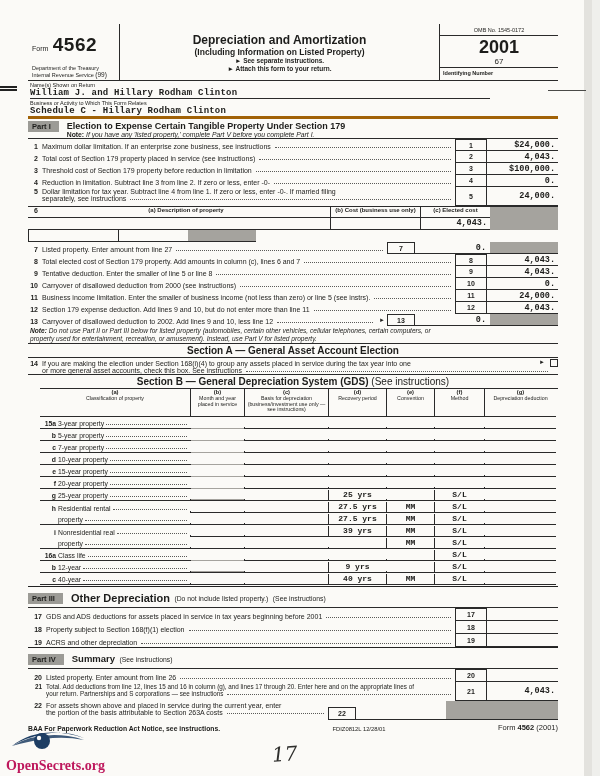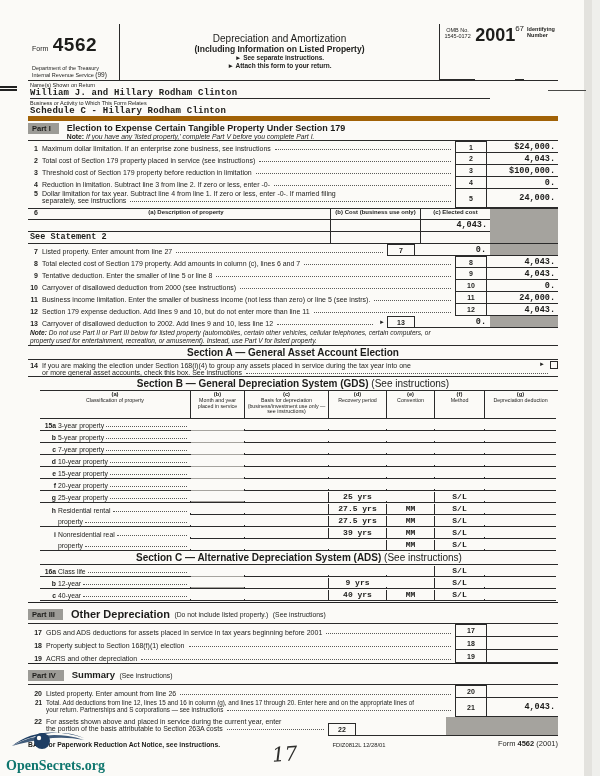--- a/index.html
+++ b/index.html
@@ -18,31 +18,31 @@
   .form-area { position:absolute; left:28px; top:24px; width:530px; }
 
   
   .hdr { display:flex; align-items:stretch; border-bottom:1px solid #2a2a2a; }
   .hdr-left { width:92px; border-right:1px solid #2a2a2a; padding:10px 2px 2px 4px; }
   .form-word { font-size:7px; display:inline-block; }
   .form-number { font-size:19px; font-weight:bold; letter-spacing:.5px; display:inline-block; }
   .dept { font-size:5.5px; margin-top:9px; line-height:6.5px; }
   .dept-code { font-size:6.5px; }
   .hdr-center { flex:1; text-align:center; border-right:1px solid #2a2a2a; padding-top:9px; }
-  .main-title { font-size:10px; font-weight:normal; }
+  .main-title { font-size:12px; font-weight:bold; }
   .sub-title { font-size:8.5px; font-weight:bold; }
   .instr { font-size:6.5px; font-weight:bold; line-height:7.5px; }
-  .hdr-right { width:118px; display:flex; flex-direction:row; }
+  .hdr-right { width:118px; display:flex; flex-direction:column; }
   .omb { font-size:5.5px; text-align:center; padding:3px 2px 2px; border-bottom:1px solid #2a2a2a; }
   .year { font-size:18px; font-weight:bold; text-align:center; line-height:19px; margin-top:2px;}
   .seq { font-size:8px; text-align:center; border-bottom:1px solid #2a2a2a; padding-bottom:1px; }
   .idlabel { font-size:5.5px; font-weight:bold; padding:2px 0 4px 3px; }
 
   
-  .namerow { border-bottom:5px solid #a16207; padding:1px 0 0 2px; }
+  .namerow { border-bottom:3px solid #a16207; padding:1px 0 0 2px; }
   .lbl { font-size:5.5px; }
   .typed { font-family:"Liberation Mono","DejaVu Sans Mono",monospace; font-weight:bold; font-size:9px; letter-spacing:.2px; color:#21211f; }
   .name-underline { width:460px; border-bottom:1px solid #2a2a2a; margin-left:0; }
   .id-dash { position:absolute; right:-28px; top:66px; width:38px; border-bottom:1.5px solid #4a4a48; }
   .scan-mark { position:absolute; left:-28px; top:62px; width:17px; height:2px; background:#222; box-shadow:0 3px 0 #222; }
 
   
   .part-hdr { display:flex; align-items:flex-start; padding-top:2px; }
   .part-tag { background:#9c9b96; font-size:7.5px; font-weight:bold; padding:1px 8px 1px 4px; margin-right:8px; white-space:nowrap; }
   .part-title { font-size:9px; font-weight:bold; line-height:10px; }
@@ -125,21 +125,21 @@
   .shade-end { border-bottom:1px solid #2a2a2a !important; }
   .sec-inline { border-bottom:1px solid #2a2a2a; }
 
   
   .foot { display:flex; align-items:flex-end; padding-top:3px; font-size:6px; }
   .foot-baa { font-size:6.8px; font-weight:bold; }
   .foot-code { flex:1; text-align:center; font-size:5.8px; }
   .foot-ref { font-size:7.5px; }
 
   .logo { position:absolute; left:6px; top:726px; width:150px; }
-  .logo-text { color:#0f766e; font-size:14px; font-weight:bold; font-family:"Liberation Serif", serif; letter-spacing:0px; }
+  .logo-text { color:#be185d; font-size:14px; font-weight:bold; font-family:"Liberation Serif", serif; letter-spacing:0px; }
   .pagenum { position:absolute; left:272px; top:742px; font-family:"DejaVu Serif", serif; font-style:italic;
              font-size:20px; color:#2e2e2c; transform:rotate(-4deg); }
   .edge-strip { position:absolute; right:0; top:0; width:8px; height:776px; background:#e3e2de; }
 </style>
 </head>
 <body>
 
 <div class="paper">
 <div class="edge-strip"></div>
 
@@ -259,23 +259,20 @@
     </div>
     <div class="t6-row">
       <div class="t6-a"></div>
       <div class="t6-b"></div>
       <div class="t6-c">
             <span class="typedv">4,043.</span>
           </div>
       <div class="t6-gray"></div>
     </div>
     <div class="t6-row">
-      <div class="t6-a">
-            <span class="typedl">See Statement 2</span>
-          </div>
       <div class="t6-b"></div>
       <div class="t6-c"></div>
       <div class="t6-gray gb"></div>
     </div>
   </div>
 
   <div class="fl">
     <div class="fl-main">
           <span class="fl-num">7</span>
       <span class="fl-text">Listed property. Enter amount from line 27</span>
@@ -544,24 +541,20 @@
             <span class="dots"></span>
           </div>
       <div class="vcell cb"></div>
       <div class="vcell cc"></div>
           <div class="vcell cd"></div>
       <div class="vcell ce">MM</div>
           <div class="vcell cf">S/L</div>
           <div class="vcell cg"></div>
     </div>
 
-    <div class="sec-title sec-inline">
-      <b>Section C — Alternative Depreciation System (ADS)</b>
-      <span>(See instructions)</span>
-    </div>
 
     <div class="sb-row sb-r">
       <div class="ca lab first">
             <span class="rn">16a</span>
             <span>Class life</span>
             <span class="dots"></span>
           </div>
       <div class="vcell cb shade"></div>
       <div class="vcell cc"></div>
           <div class="vcell cd"></div>

